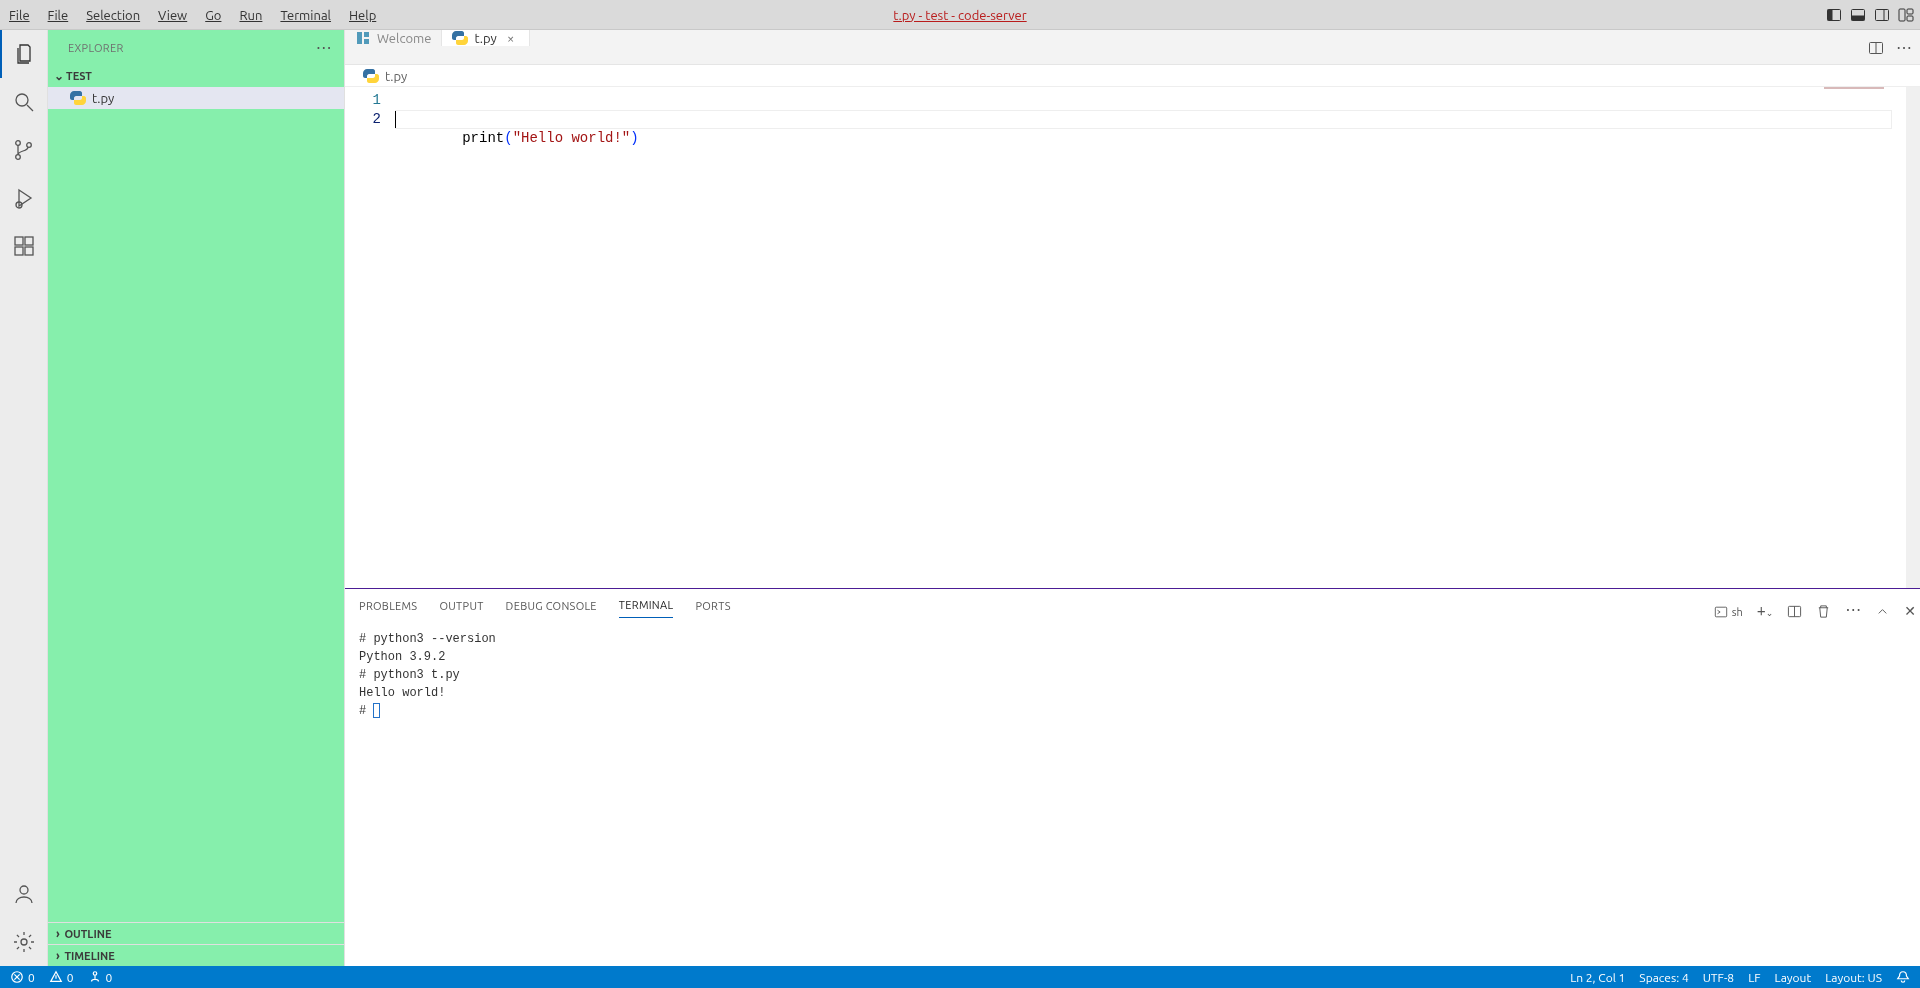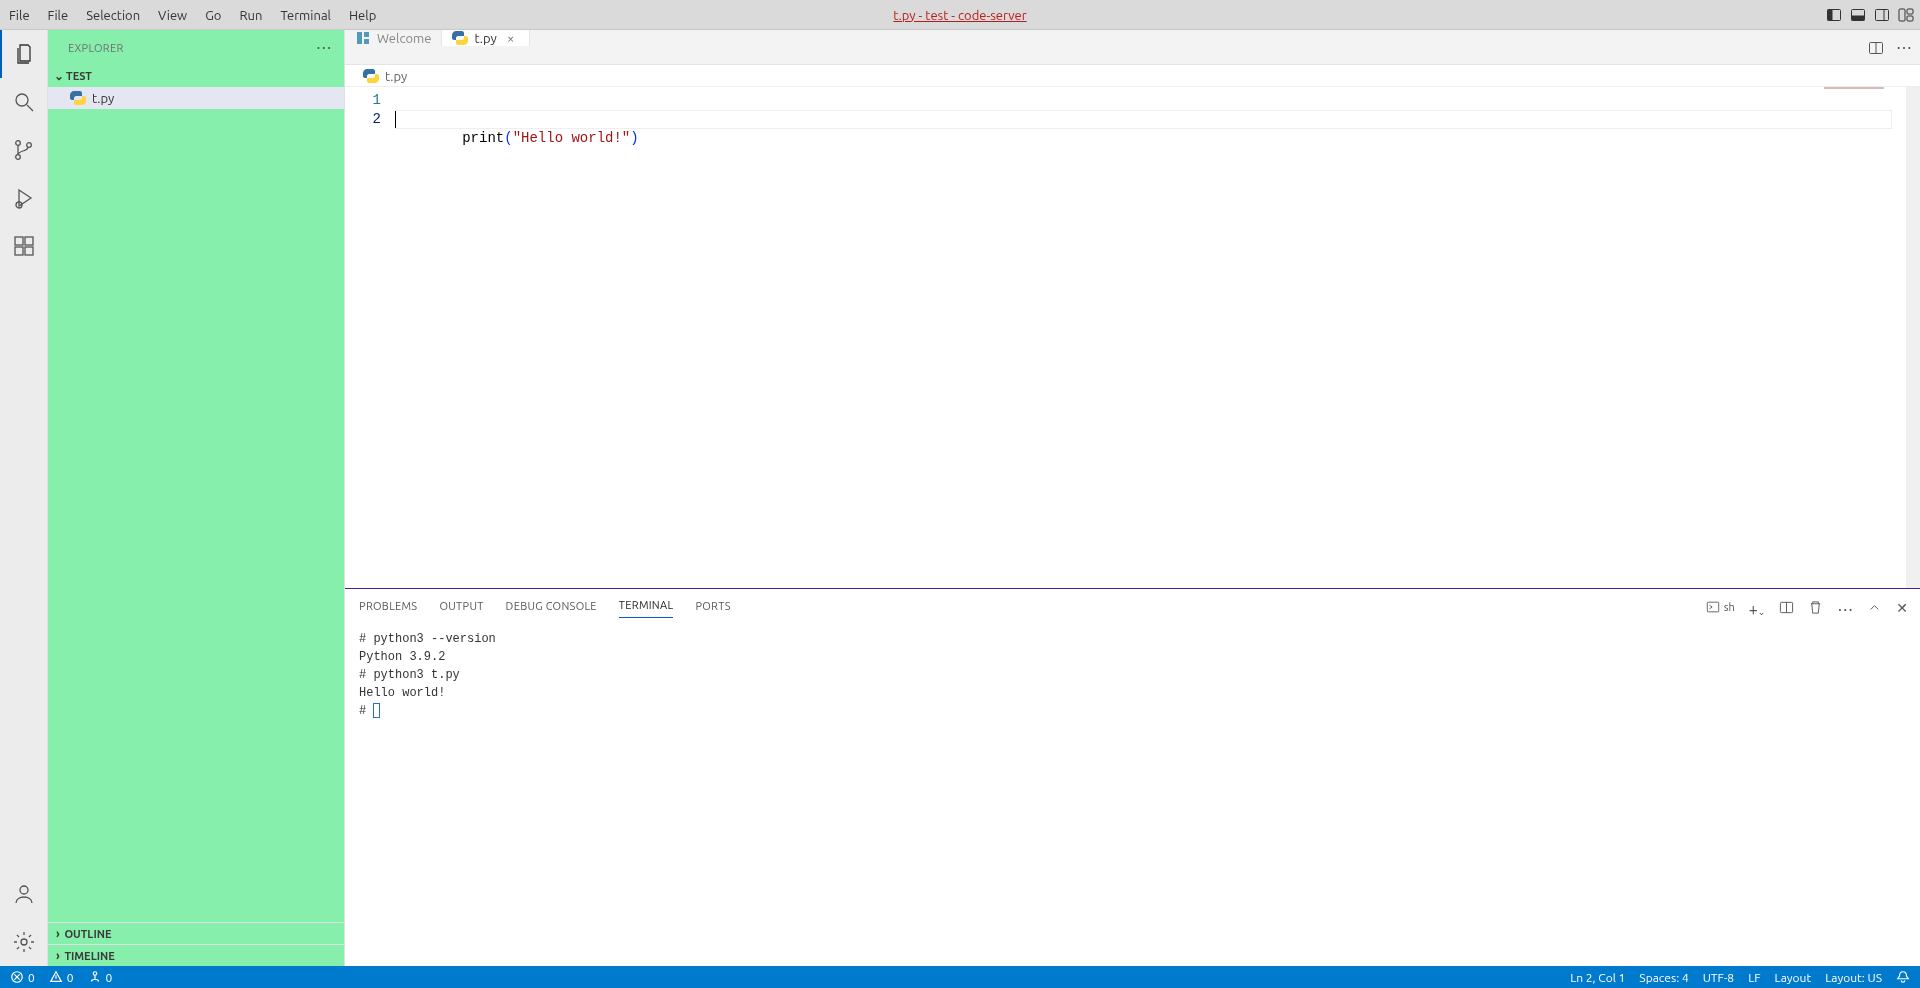--- a/index.html
+++ b/index.html
@@ -1,19 +1,19 @@
 <!DOCTYPE html>
 <html><head>
 <meta charset="utf-8">
 <style>
 * { margin:0; padding:0; box-sizing:border-box; }
 html,body { width:1920px; height:988px; overflow:hidden; font-family:-apple-system,BlinkMacSystemFont,"Segoe UI",Ubuntu,Arial,sans-serif; font-size:13px; color:#333; background:#fff; }
 
 .menubar { height:30px; background:#dadada; display:flex; align-items:center; border-bottom:1px solid #c8c8c8; position:relative; }
-.menubar .m-item { padding:0 9px; height:20px; display:flex; align-items:center; cursor:pointer; }
+.menubar .m-item { padding:0 9px; height:20px; display:flex; align-items:center; cursor:pointer;text-decoration:underline; }
 .menubar .title-center { position:absolute; left:50%; transform:translateX(-50%); color:#b91c1c;text-decoration:underline; }
 .menubar .right-icons { position:absolute; right:6px; display:flex; gap:8px; align-items:center; }
 .menubar .right-icons svg, .menubar .right-icons .ico { width:16px; height:16px; }
 
 .shell { display:flex; height:calc(100% - 30px - 22px); }
 .activitybar { width:48px; background:#ececec; display:flex; flex-direction:column; align-items:center; justify-content:space-between; border-right:1px solid #e0e0e0; }
 .activitybar .top, .activitybar .bottom { display:flex; flex-direction:column; align-items:center; width:100%; }
 .activitybar .act { width:48px; height:48px; display:flex; align-items:center; justify-content:center; cursor:pointer; position:relative; }
 .activitybar .act.active::before { content:""; position:absolute; left:0; top:0; width:2px; height:100%; background:#005fb8; }
 .activitybar .act svg { width:24px; height:24px; stroke:#555; fill:none; stroke-width:1.3; }
@@ -49,21 +49,21 @@
 .caret { position:absolute; width:1px; height:17px; background:#000; left:0px; top:24px; animation:blink 1s step-start infinite; }
 @keyframes blink { 50% { opacity:0; } }
 .minimap { position:absolute; right:14px; top:0; width:100px; height:100%; }
 .minimap .m-line { position:absolute; right:8px; top:0; width:60px; height:2px; background:#d8b9b9; }
 .scrollbar-v { width:14px; background:#f0f0f0; }
 
 .panel { height:378px; border-top:1px solid #4c1d95; display:flex; flex-direction:column; background:#fff; }
 .panel-tabs { height:33px; display:flex; align-items:center; padding:0 14px; gap:22px; font-size:11px; color:#555; position:relative;}
 .panel-tabs .pt { cursor:pointer; padding:6px 0; letter-spacing:.3px; }
 .panel-tabs .pt.active { color:#222; border-bottom:1px solid #005fb8; }
-.panel-tabs .ptr { position:absolute; right:12px; display:flex; gap:14px; align-items:flex-start; color:#555;margin-top:7px;}
+.panel-tabs .ptr { position:absolute; right:4px; display:flex; gap:14px; align-items:flex-end; color:#555;margin-top:7px;}
 .panel-body { flex:1; padding:8px 14px; font-family:Consolas,"Courier New",monospace; font-size:12px; line-height:18px; color:#333; white-space:pre; }
 .term-cursor { display:inline-block; width:7px; height:15px; border:1px solid #2472c8; vertical-align:text-bottom; }
 
 .statusbar { height:22px; background:#007acc; color:#fff; display:flex; align-items:center; justify-content:space-between; font-size:12px; padding:0 10px; }
 .statusbar .group { display:flex; gap:14px; align-items:center; }
 .statusbar .item { display:flex; align-items:center; gap:4px; cursor:pointer; }
 .sicon svg { width:14px; height:14px; stroke:#fff; fill:none; stroke-width:1.4; }
 
 svg { display:block; }
 .welcome-ico { color:#6c6cff; }

